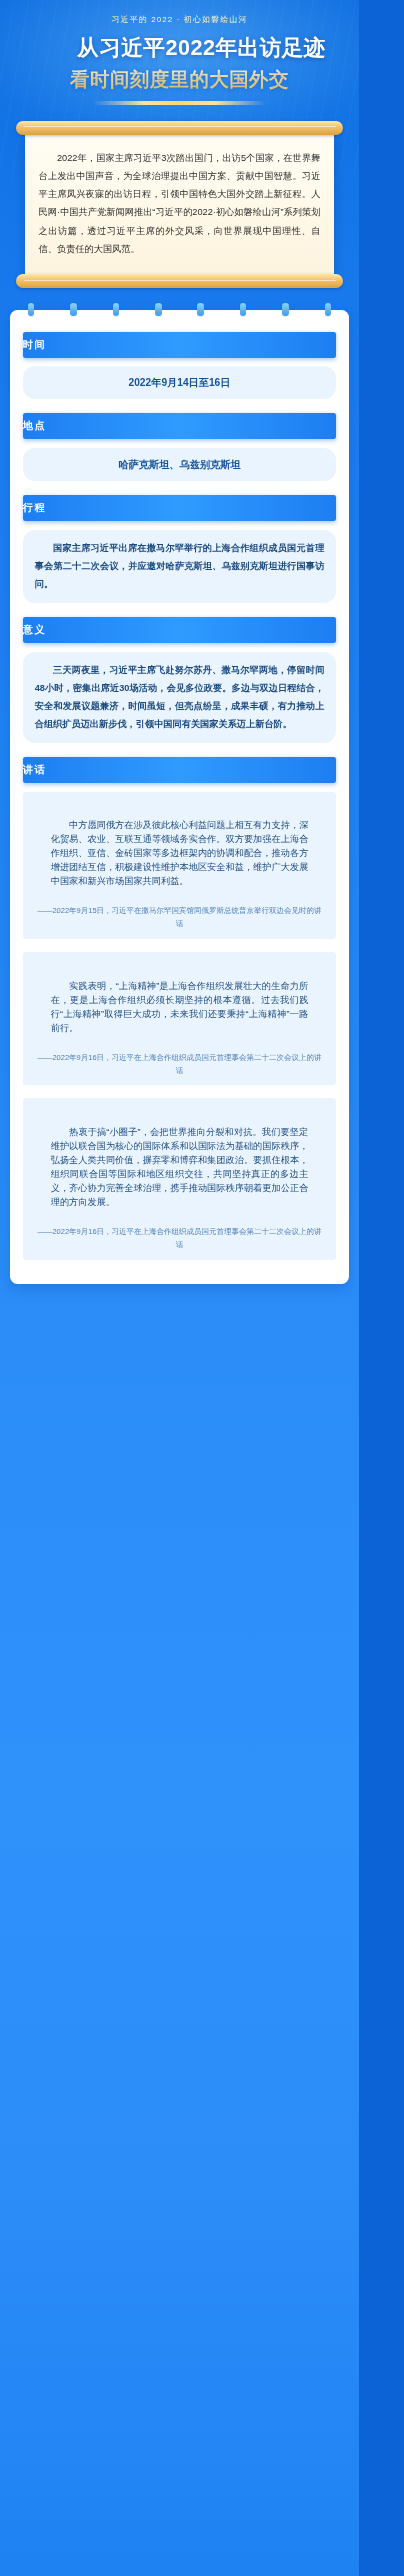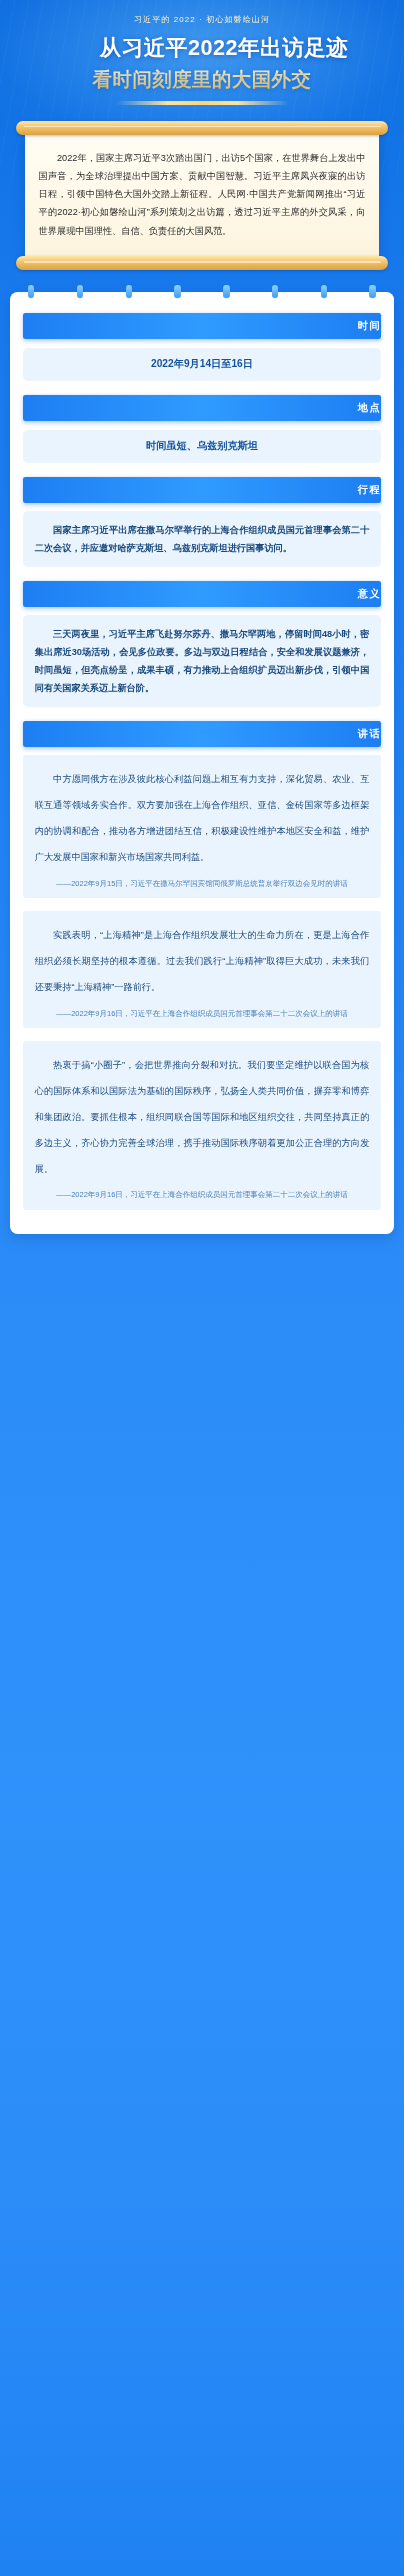--- a/index.html
+++ b/index.html
@@ -6,21 +6,21 @@
     margin: 0;
     padding: 0;
   }
   body {
     width: 404px;
     font-family: "Liberation Sans", sans-serif;
     background: #0b63d6;
   }
   .page {
     position: relative;
-    width: 404px;
+    width: 359px;
     min-height: 2576px;
     background: linear-gradient(180deg, #0f6ee0 0%, #1274e6 6%, #1b7bf0 14%, #2183f5 30%, #2b8cf8 50%, #2f92fb 70%, #2b8cf8 86%, #1f82f2 100%);
     overflow: hidden;
     box-sizing: border-box;
   }
   
   .glow {
     position: absolute;
     left: 50%;
     transform: translateX(-50%);
@@ -158,30 +158,30 @@
   }
 
   .sec-head {
     margin: 0 auto 8.6px;
     width: 100%;
     background: linear-gradient(90deg, #1d7ef2 0%, #2f9bff 50%, #1d7ef2 100%);
     color: #fff;
     font-size: 10.2px;
     font-weight: bold;
     letter-spacing: 1.6px;
-    text-align: right;
+    text-align: left;
     padding: 6px 0;
     border-radius: 2.2px;
     box-shadow: 0 1.6px 4.3px rgba(20,110,220,.35);
   }
   .sec-head + .sec-body { margin-bottom: 14px; }
 
   .sec-body {
     background: #eaf4ff;
-    border-radius: 5px;
+    border-radius: 12px;
     padding: 9.7px 12px;
     font-size: 9.2px;
     line-height: 18px;
     color: #1b4a7e;
     text-align: justify;
   }
   .sec-body.center {
     text-align: center;
     color: #14539c;
     font-weight: bold;
@@ -191,23 +191,23 @@
   }
   .sec-body p { margin: 0; text-indent: 2em; font-weight: bold; }
 
   .quote-card {
     background: #eaf4ff;
     border-radius: 3.2px;
     padding: 10.8px 12px 8.6px;
     margin-bottom: 13px;
   }
   .quote-card p.qtext {
-    margin: 0;
+    margin: 16px;
     font-size: 9.2px;
-    line-height: 26px;
+    line-height: 14px;
     color: #1b4a7e;
     text-align: justify;
     text-indent: 2em;
   }
   .quote-card p.qsrc {
     margin: 6.5px 0 0;
     font-size: 7.5px;
     line-height: 13px;
     color: #4c7fb5;
     text-align: center;
@@ -247,21 +247,21 @@
       <span class="clip"></span>
       <span class="clip"></span>
       <span class="clip"></span>
       <span class="clip"></span>
     </div>
 
     <div class="sec-head">时间</div>
     <div class="sec-body center">2022年9月14日至16日</div>
 
     <div class="sec-head">地点</div>
-    <div class="sec-body center">时间虽短、乌兹别克斯坦</div>
+    <div class="sec-body center">哈萨克斯坦、乌兹别克斯坦</div>
 
     <div class="sec-head">行程</div>
     <div class="sec-body">
       <p>国家主席习近平出席在撒马尔罕举行的上海合作组织成员国元首理事会第二十二次会议，并应邀对哈萨克斯坦、乌兹别克斯坦进行国事访问。</p>
     </div>
 
     <div class="sec-head">意义</div>
     <div class="sec-body">
       <p>三天两夜里，习近平主席飞赴努尔苏丹、撒马尔罕两地，停留时间48小时，密集出席近30场活动，会见多位政要。多边与双边日程结合，安全和发展议题兼济，时间虽短，但亮点纷呈，成果丰硕，有力推动上合组织扩员迈出新步伐，引领中国同有关国家关系迈上新台阶。</p>
     </div>

